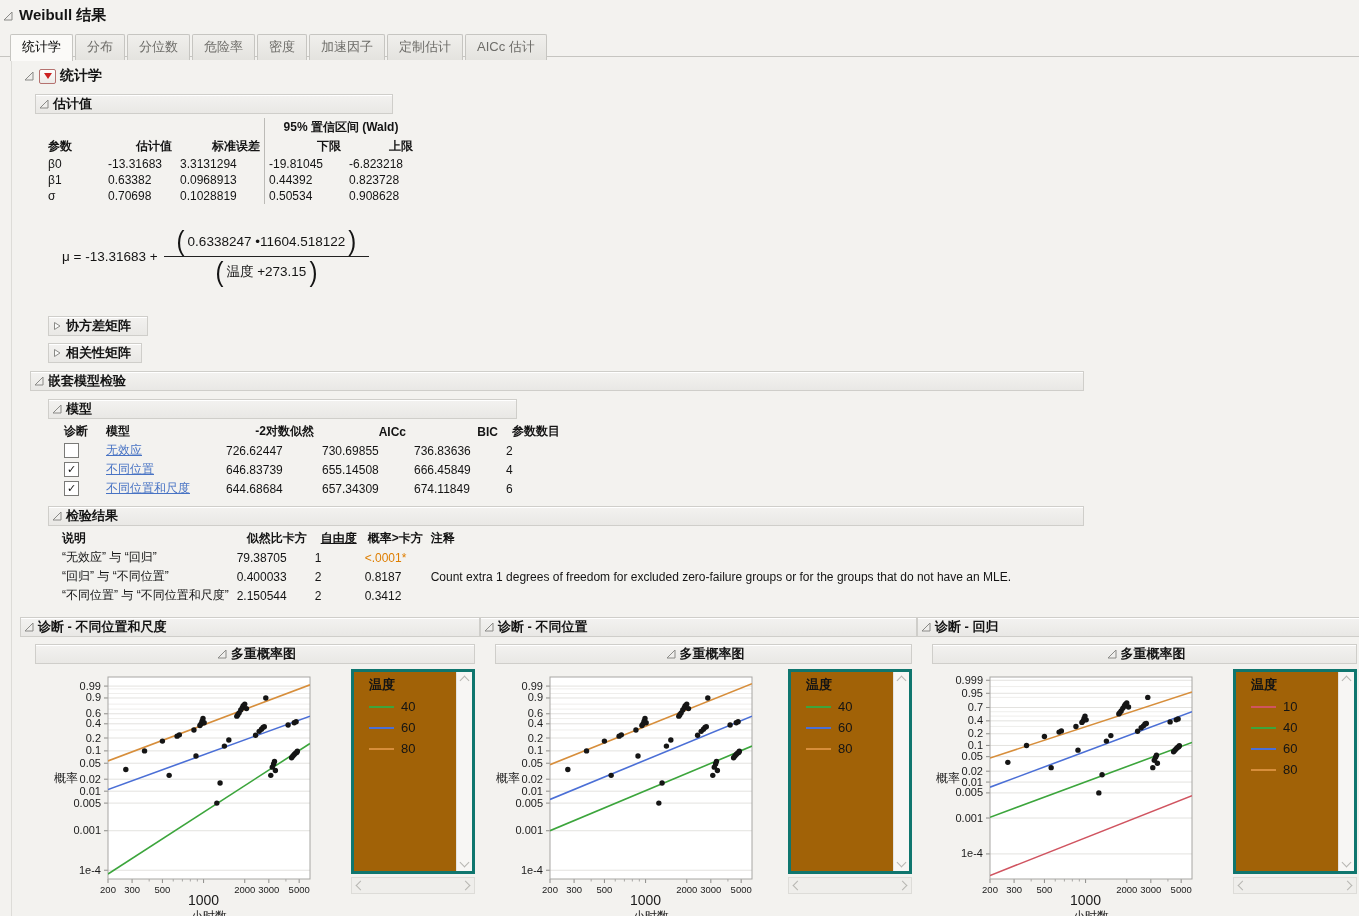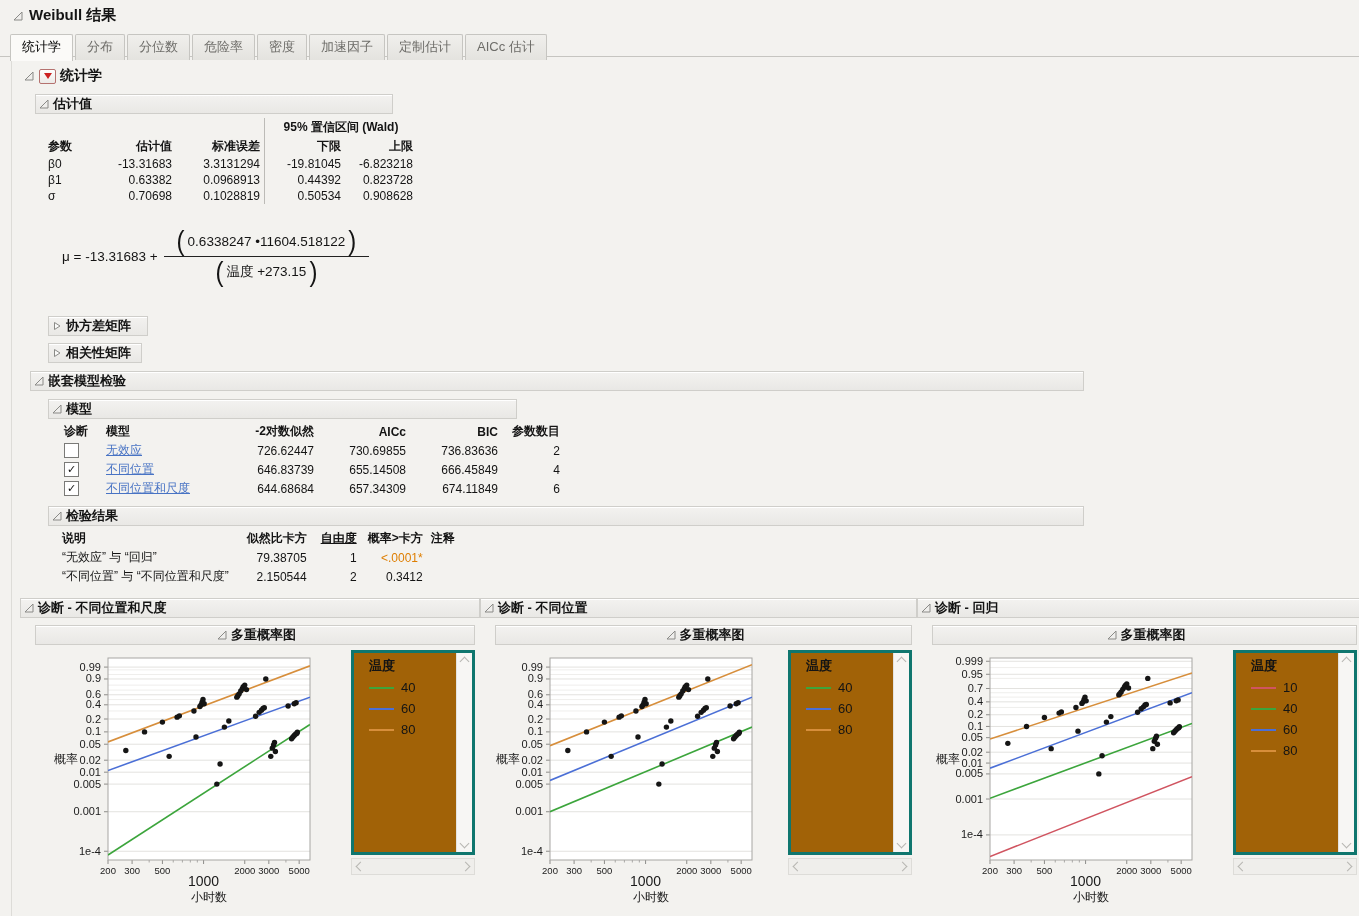--- a/index.html
+++ b/index.html
@@ -2,21 +2,21 @@
 <html><head>
 <meta charset="utf-8">
 <style>
   html,body{margin:0;padding:0;}
   body{width:1359px;height:916px;overflow:hidden;background:#f3f2ef;
        font-family:"Liberation Sans","DejaVu Sans",sans-serif;font-size:12px;color:#141414;}
   .page{position:relative;width:1359px;height:916px;}
   .vline{position:absolute;left:11px;top:54px;bottom:0;width:1px;background:#dddcd8;}
 
   
-  .title-row{display:flex;align-items:center;padding:6px 0 0 13px;}
+  .title-row{display:flex;align-items:center;padding:6px 0 0 3px;}
   .title-row .lbl{font-size:15px;font-weight:bold;margin-left:6px;}
 
   
   .tri{display:inline-block;width:10px;height:10px;flex:0 0 10px;}
   .tri svg{display:block;}
 
   
   .tabbar{margin-top:8px;padding-left:10px;border-bottom:1px solid #c6c5c1;height:23px;}
   .tab{display:inline-block;position:relative;top:1px;padding:3px 11px 4px;margin-right:2px;
        background:linear-gradient(#f0efec,#e4e3df);border:1px solid #c6c5c1;border-bottom:none;
@@ -34,21 +34,21 @@
 
   .box-header{display:flex;align-items:center;height:18px;background:linear-gradient(#f3f2f0,#e9e8e5);
               border:1px solid #cfceca;box-shadow:0 1px 0 #fff inset;padding-left:3px;}
   .box-header .lbl{font-size:13px;font-weight:bold;margin-left:4px;white-space:nowrap;}
 
   
   table{border-collapse:collapse;}
   td,th{padding:1px 4px;font-size:12px;white-space:nowrap;}
   th{font-weight:bold;text-align:right;}
   th.l,td.l{text-align:left;}
-  td.num{text-align:right;margin-top:26px;}
+  td.num{text-align:left;margin-top:26px;}
   .est-table{margin:4px 0 0 44px;}
   .est-table .ci-span{text-align:center;font-weight:bold;}
   .est-table td.div,.est-table th.div{border-left:1px solid #bcbbb7;}
 
   a.jmp-link{color:#4873c4;text-decoration:underline;cursor:pointer;}
   .cb{display:inline-block;width:13px;height:13px;border:1px solid #7a7a77;background:#fff;
       text-align:center;line-height:12px;font-size:11px;color:#111;vertical-align:middle;}
   .pcell{color:#de7e00;}
 
   
@@ -280,20 +280,27 @@
             <th class="l">注释</th>
           </tr>
         </thead>
       <tbody id="tests-body">
           <tr>
             <td class="l">“无效应” 与 “回归”</td>
             <td class="num">79.38705</td>
             <td class="num">1</td>
             <td class="num pcell">&lt;.0001*</td>
             <td class="l"></td>
+          </tr>
+          <tr>
+            <td class="l">“回归” 与 “不同位置”</td>
+            <td class="num">0.400033</td>
+            <td class="num">2</td>
+            <td class="num">0.8187</td>
+            <td class="l">Count extra 1 degrees of freedom for excluded zero-failure groups or for the groups that do not have an MLE.</td>
           </tr>
           <tr>
             <td class="l">“不同位置” 与 “不同位置和尺度”</td>
             <td class="num">2.150544</td>
             <td class="num">2</td>
             <td class="num">0.3412</td>
             <td class="l"></td>
           </tr>
         </tbody>
     </table>

